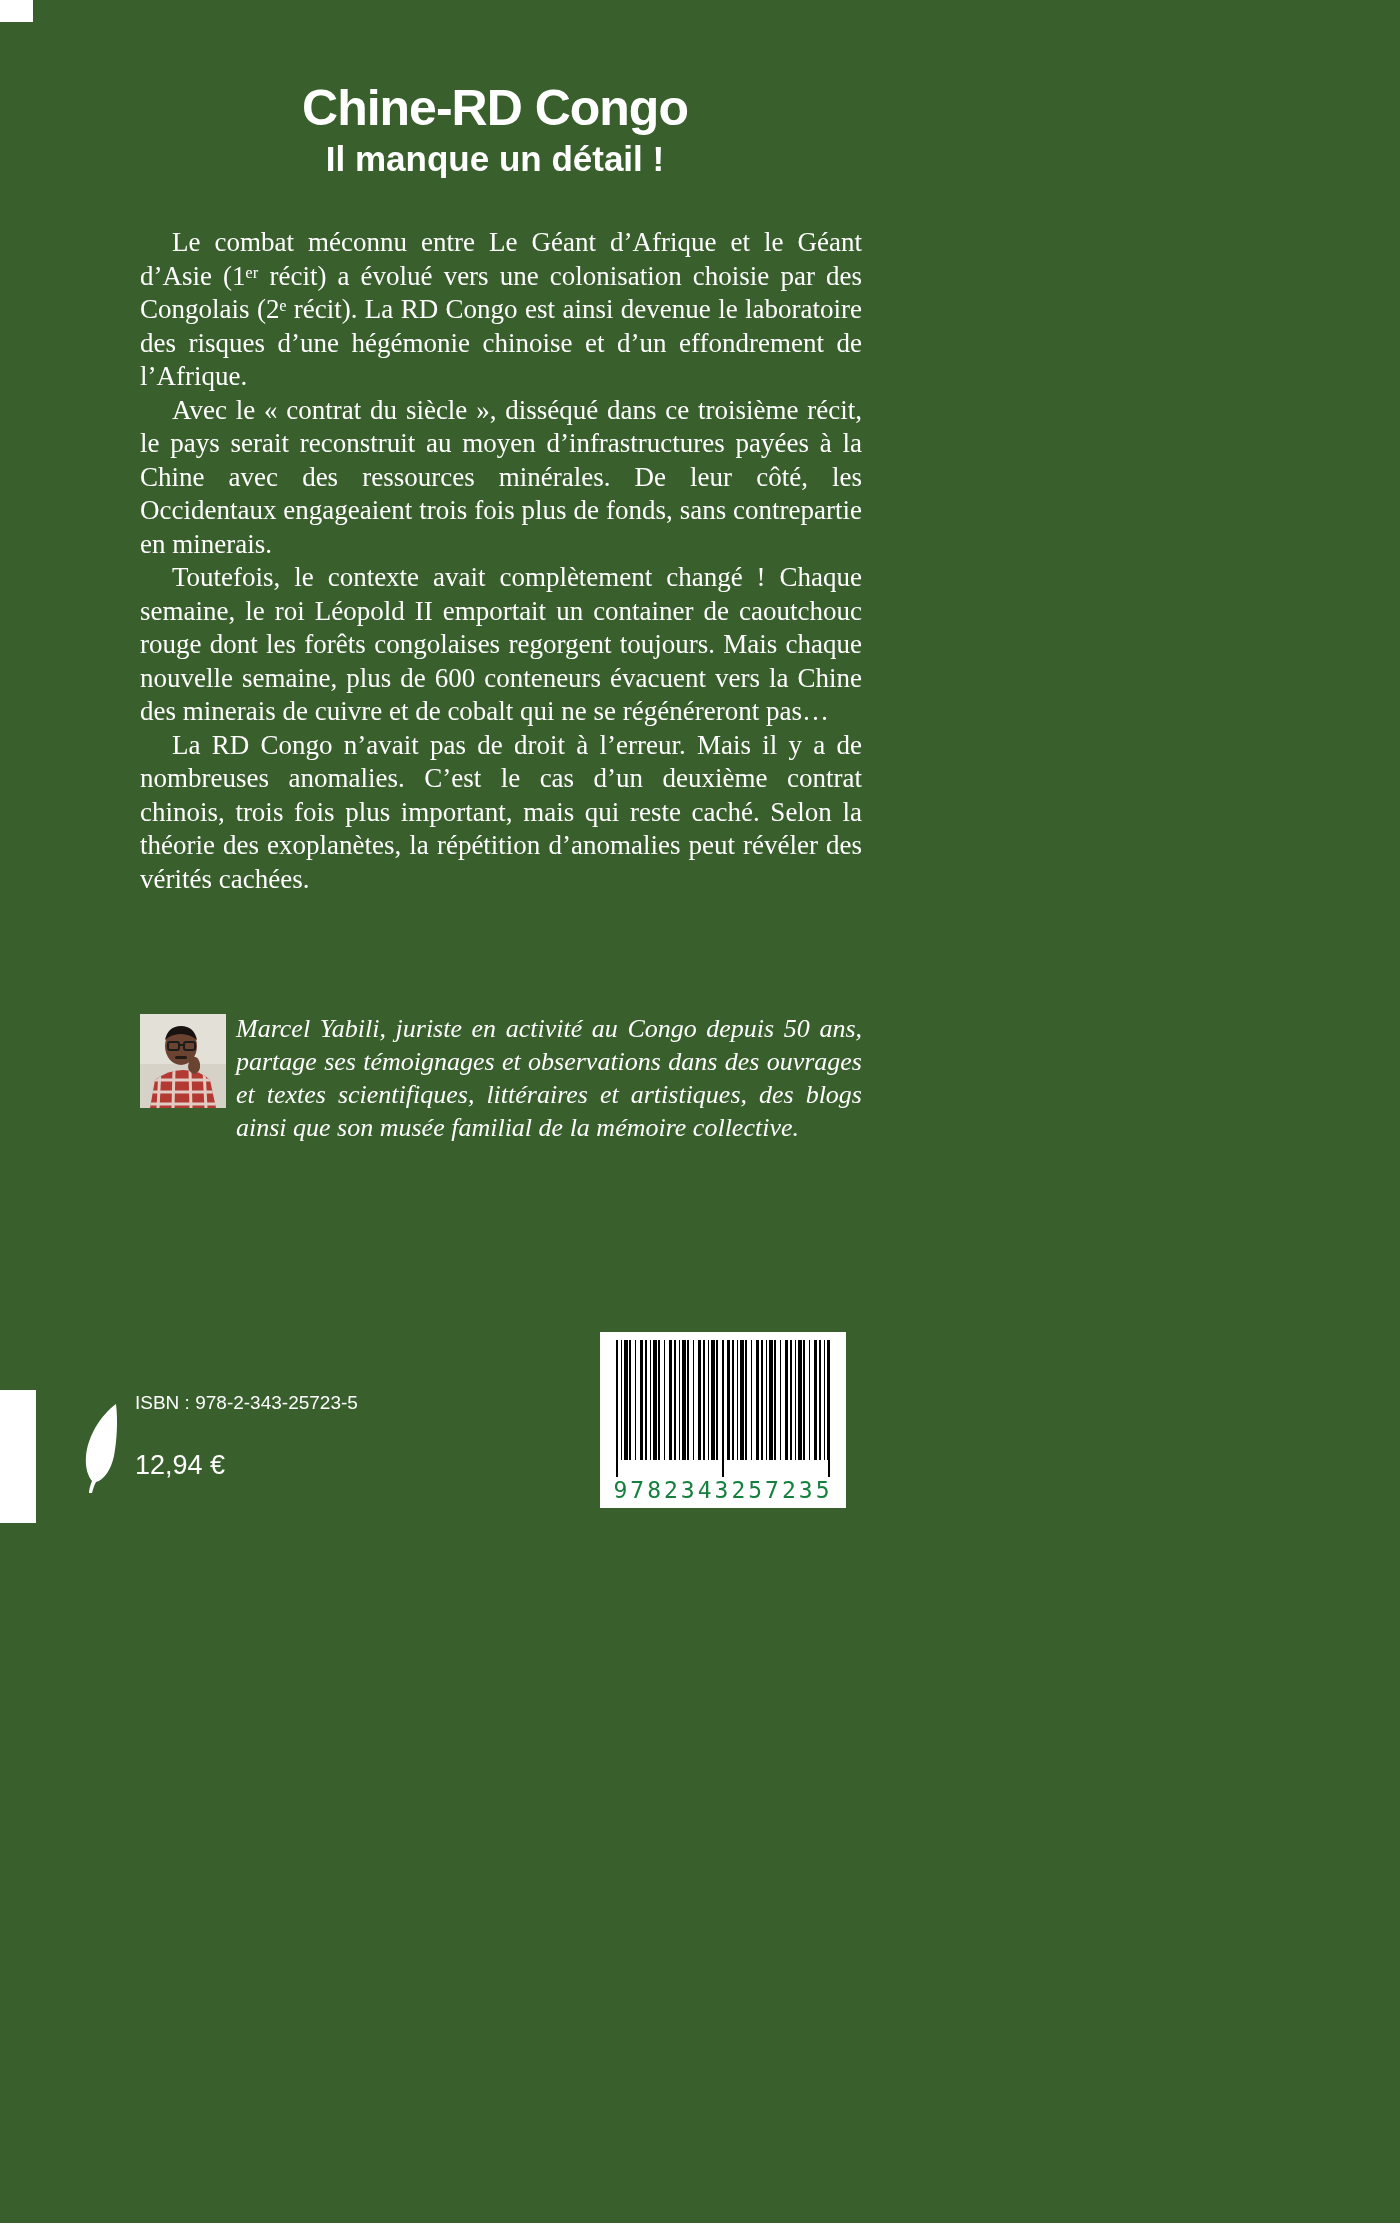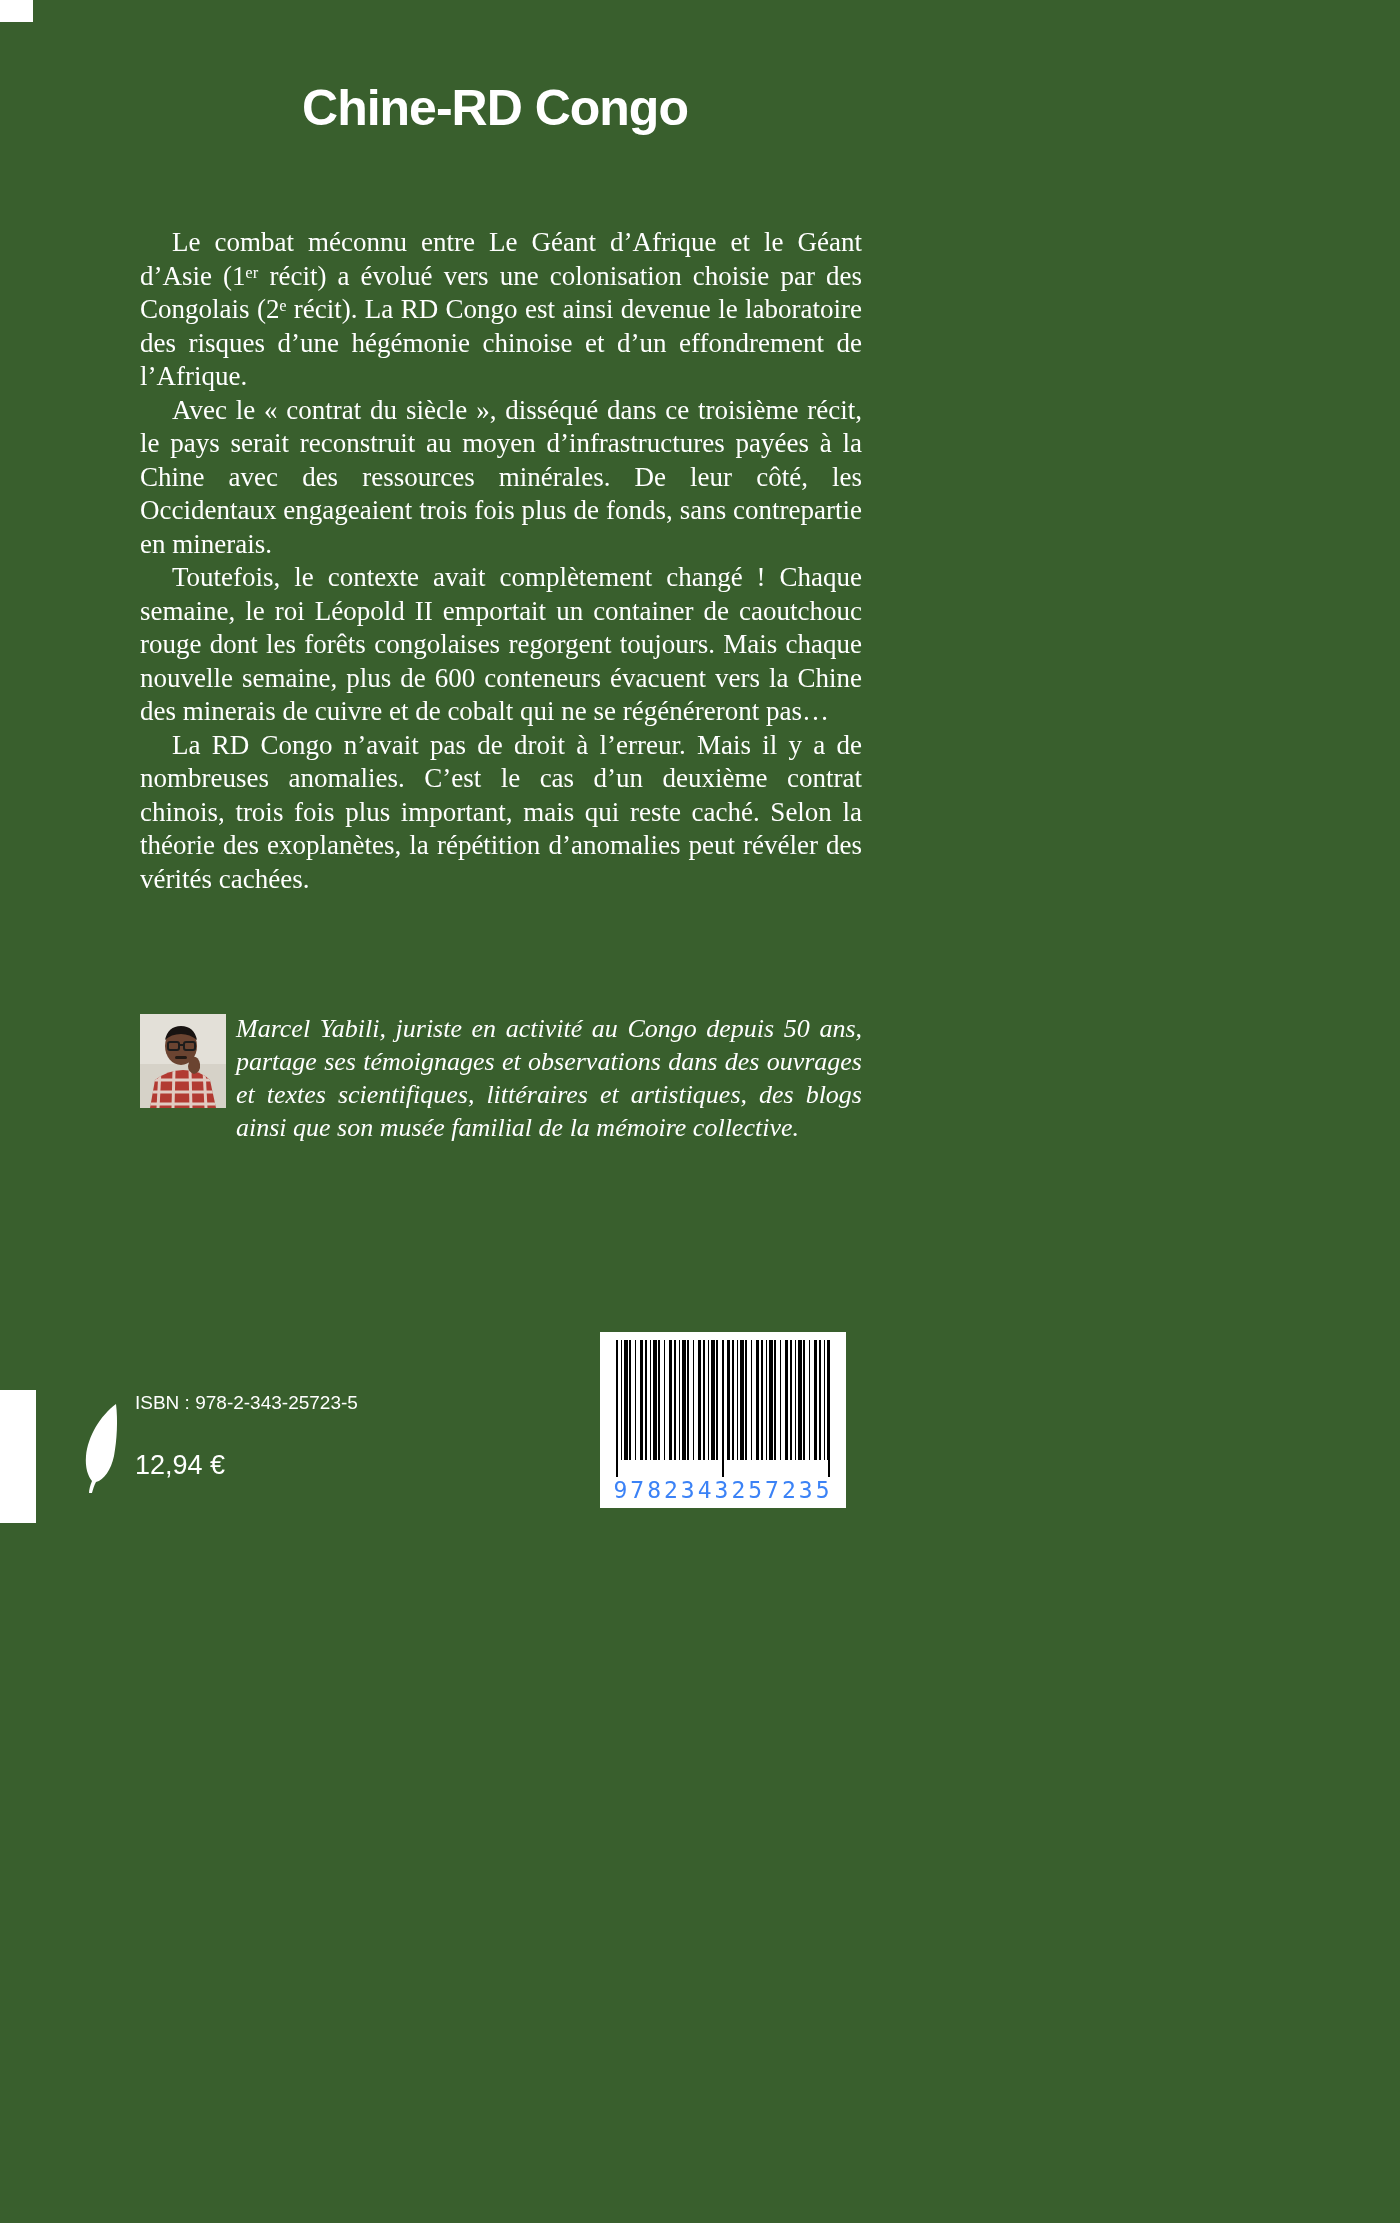--- a/index.html
+++ b/index.html
@@ -155,31 +155,32 @@
   .guard-left   { left: 16px; }
   .guard-middle { left: 122px; }
   .guard-right  { left: 228px; }
   .barcode-number {
     position: absolute;
     left: 0; right: 0; bottom: 5px;
     text-align: center;
     font-family: "DejaVu Sans Mono", monospace;
     font-size: 23px;
     letter-spacing: 3px;
-    color: #3b82f6;
+    color: #15803d;
     background: #fff;
   }
 </style>
 </head>
 <body>
 
 <div class="page">
 
   <header class="title-block">
     <h1 class="book-title">Chine-RD Congo</h1>
+    <div class="book-subtitle">Il manque un détail !</div>
   </header>
 
   <section class="synopsis">
     <p>Le combat méconnu entre Le Géant d’Afrique et le Géant d’Asie (1ᵉʳ récit) a évolué vers une colonisation choisie par des Congolais (2ᵉ récit). La RD Congo est ainsi devenue le laboratoire des risques d’une hégémonie chinoise et d’un effondrement de l’Afrique.</p>
     <p>Avec le « contrat du siècle », disséqué dans ce troisième récit, le pays serait reconstruit au moyen d’infrastructures payées à la Chine avec des ressources minérales. De leur côté, les Occidentaux engageaient trois fois plus de fonds, sans contrepartie en minerais.</p>
     <p>Toutefois, le contexte avait complètement changé ! Chaque semaine, le roi Léopold II emportait un container de caoutchouc rouge dont les forêts congolaises regorgent toujours. Mais chaque nouvelle semaine, plus de 600 conteneurs évacuent vers la Chine des minerais de cuivre et de cobalt qui ne se régénéreront pas…</p>
     <p>La RD Congo n’avait pas de droit à l’erreur. Mais il y a de nombreuses anomalies. C’est le cas d’un deuxième contrat chinois, trois fois plus important, mais qui reste caché. Selon la théorie des exoplanètes, la répétition d’anomalies peut révéler des vérités cachées.</p>
   </section>
 
   <section class="author-section">

